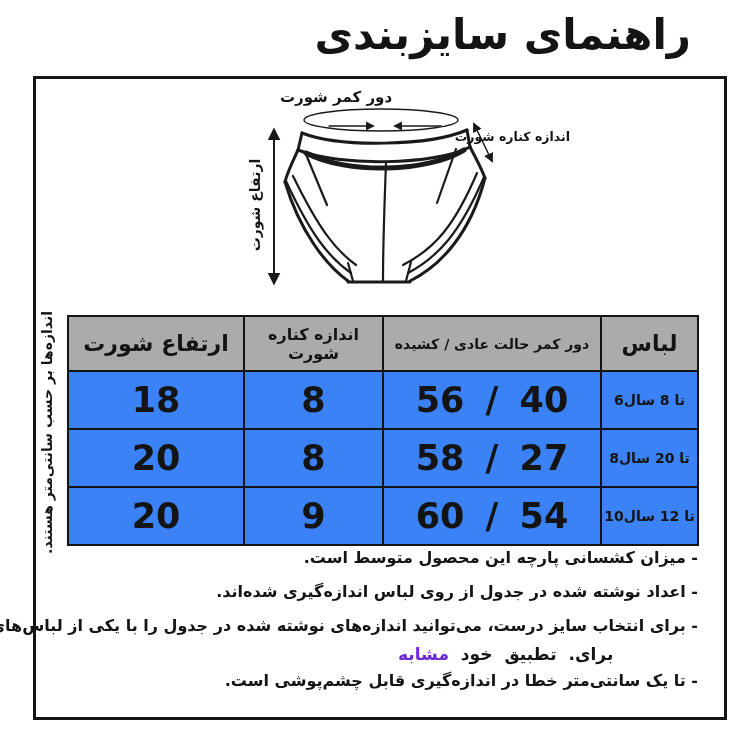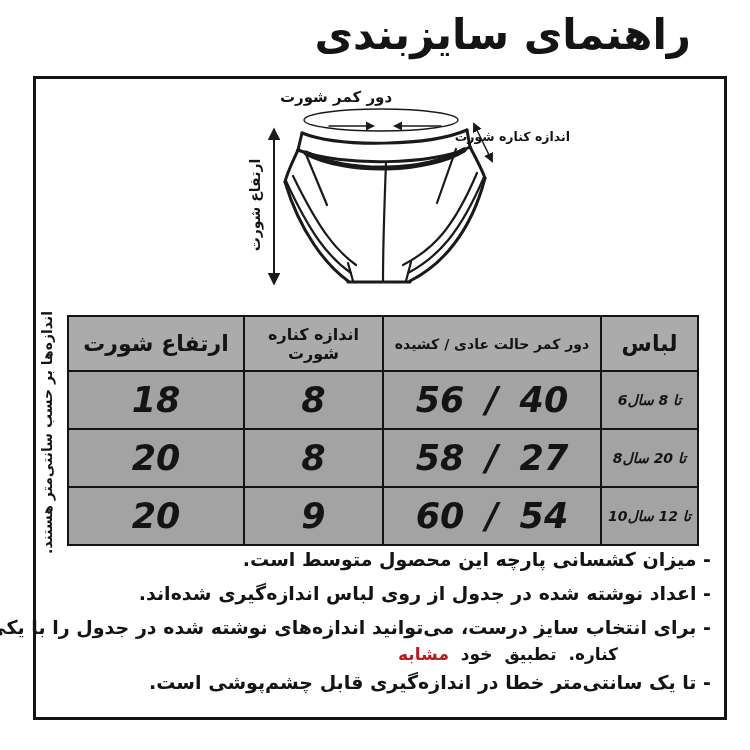--- a/index.html
+++ b/index.html
@@ -21,43 +21,43 @@
   .lbl-side{left:480px;top:129px;width:90px;font-size:12.5px;text-align:left;}
   .lbl-height{left:210px;top:195px;width:94px;height:20px;text-align:center;
               font-size:14px;transform:rotate(-90deg);transform-origin:center;}
 
   
   .size-table{left:67px;top:315px;width:630px;border-collapse:collapse;
               direction:rtl;table-layout:fixed;}
   .size-table th,.size-table td{border:2px solid #141414;text-align:center;
               vertical-align:middle;padding:0;}
   .size-table th{background:#ababab;height:53px;font-weight:bold;}
-  .size-table td{height:56px;background:#a3a3a3;font-style:italic;}
+  .size-table td{height:56px;background:#3b82f6;}
   .col-size{width:97px;}  .col-waist{width:218px;}
   .col-side{width:139px;} .col-height{width:176px;}
   .th-size{font-size:22px;} .th-waist{font-size:14px;margin-top:13px;}
   .th-side{font-size:16px;} .th-height{font-size:22px;}
   .num{font-size:35px;font-weight:bold;}
   .waist-val{word-spacing:9px;direction:ltr;unicode-bidi:isolate;}
   .size-cell{font-size:14px;font-weight:bold;direction:ltr;}
 
   
   .unit-note{left:-69px;top:419px;width:236px;height:20px;text-align:center;
              font-size:14px;font-weight:bold;direction:rtl;white-space:nowrap;
              transform:rotate(-90deg);transform-origin:center;}
 
   
-  .note{right:39px;direction:rtl;font-size:19px;
+  .note{right:52px;direction:rtl;font-size:16px;
         font-weight:bold;white-space:nowrap;}
   .note-1{top:548px;} .note-2{top:582px;} .note-3a{top:616px;}
   .note-4{top:671px;}
   .note-3b{left:398px;top:644px;direction:ltr;font-size:17px;font-weight:bold;
            white-space:nowrap;}
   .note-3b span{display:inline-block;direction:rtl;margin-right:6px;}
-  .hl{color:#b91c1c;text-align:right;}
+  .hl{color:#6d28d9;text-align:right;}
 </style>
 </head>
 <body>
 
 <div class="abs page-title">راهنمای سایزبندی</div>
 
 <div class="abs frame"></div>
 
 <svg class="abs diagram-svg" viewBox="0 0 330 215">
   <defs>
@@ -146,15 +146,15 @@
 
 <div class="abs unit-note">اندازه‌ها بر حسب سانتی‌متر هستند.</div>
 
 <div class="abs note note-1">- میزان کشسانی پارچه این محصول متوسط است.</div>
 <div class="abs note note-2">- اعداد نوشته شده در جدول از روی لباس اندازه‌گیری شده‌اند.</div>
 <div class="abs note note-3a">- برای انتخاب سایز درست، می‌توانید اندازه‌های نوشته شده در جدول را با یکی از لباس‌های</div>
 <div class="abs note-3b">
   <span class="hl">مشابه</span>
   <span>خود</span>
   <span>تطبیق</span>
-  <span dir="ltr">کناره.</span>
+  <span dir="ltr">برای.</span>
 </div>
 <div class="abs note note-4">- تا یک سانتی‌متر خطا در اندازه‌گیری قابل چشم‌پوشی است.</div>
 
 </body></html>

